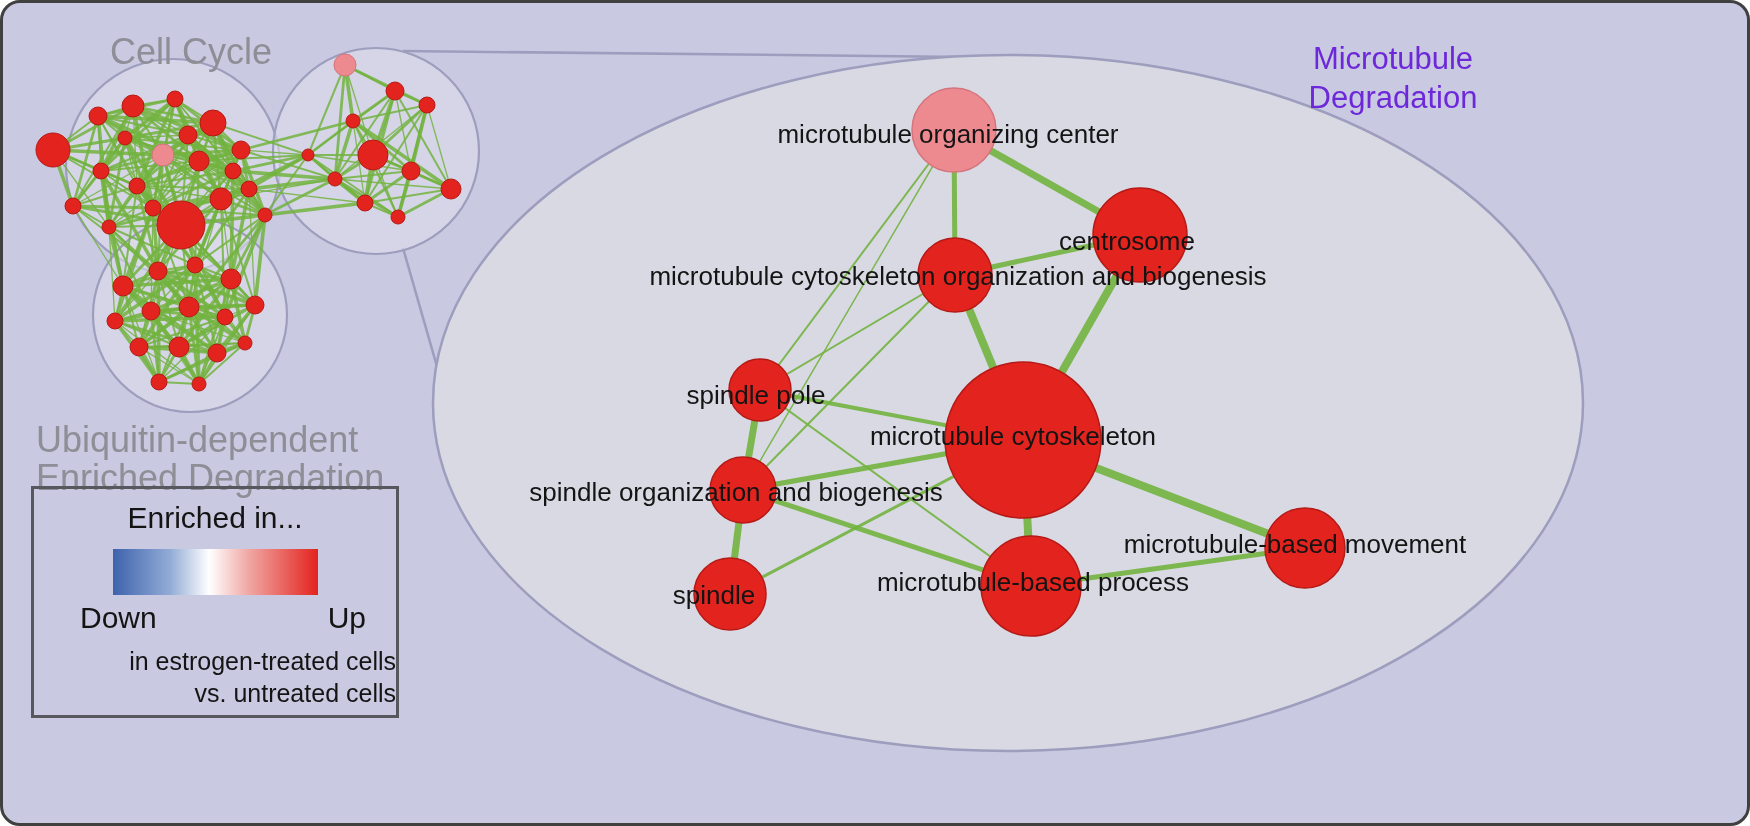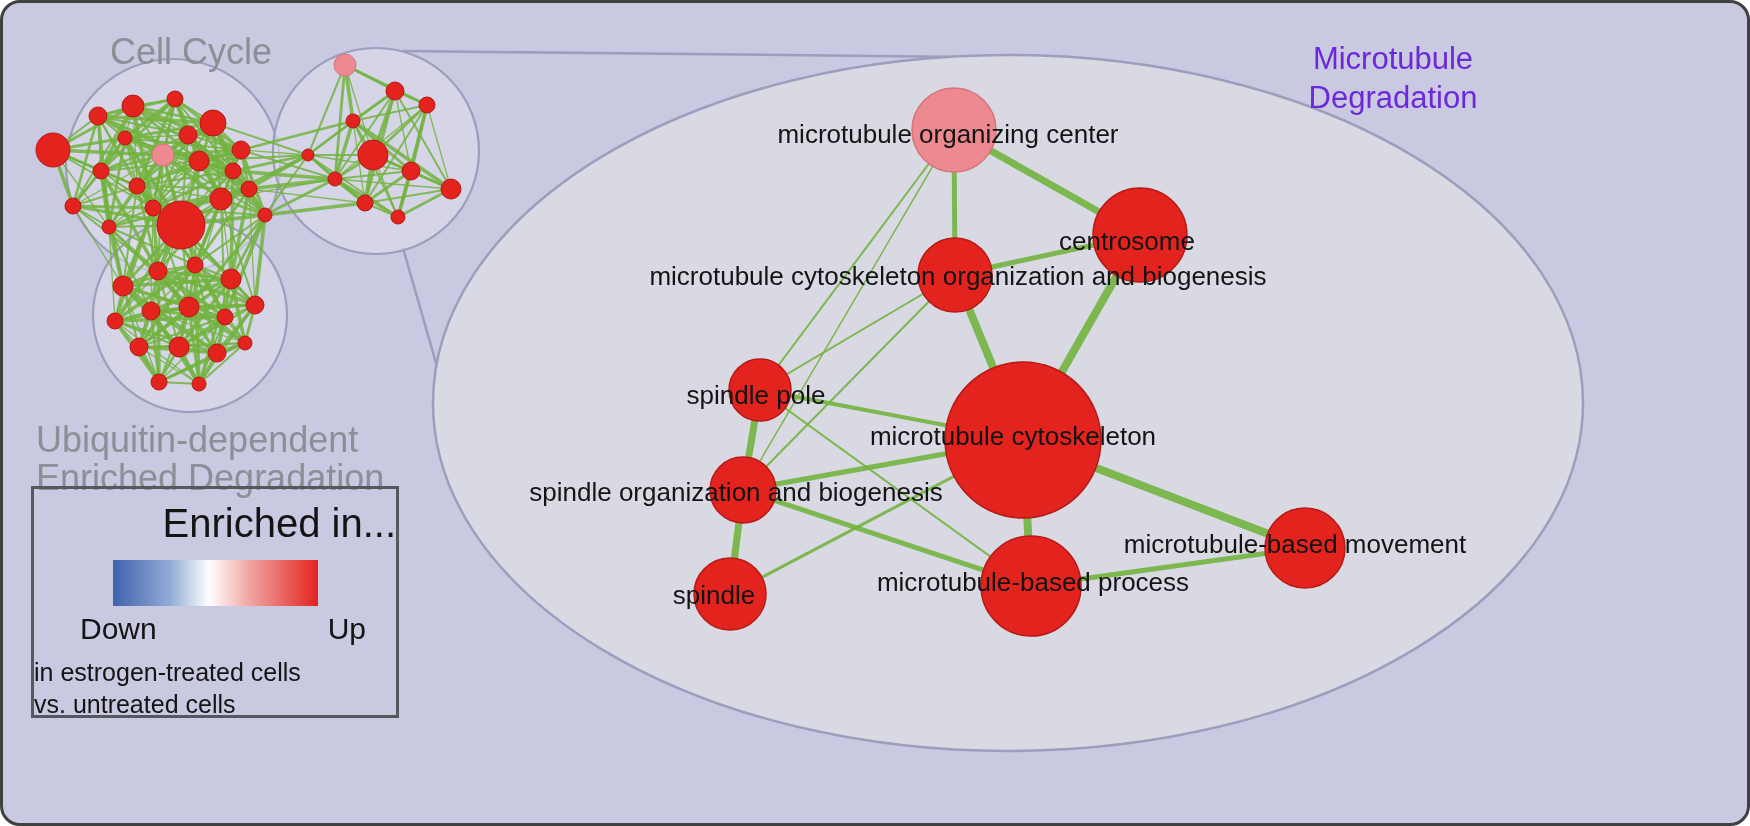--- a/index.html
+++ b/index.html
@@ -42,36 +42,36 @@
   .legend {
     position: absolute;
     left: 28px; top: 483px;
     width: 368px; height: 232px;
     box-sizing: border-box;
     border: 3px solid #57575e;
     padding-top: 12px;
     color: #141414;
   }
   .legend-title {
-    text-align: right;
-    font-size: 40px;
+    text-align: center;
+    font-size: 30px;
   }
   .legend-gradient {
     width: 205px; height: 46px;
     margin: 14px auto 6px auto;
   }
   .legend-row {
     display: flex;
     justify-content: space-between;
     padding: 0 30px 0 46px;
     font-size: 30px;
     margin-top: 2px;
   }
   .legend-sub {
-    text-align: left;
+    text-align: right;
     font-size: 25px;
     line-height: 32px;
   }
   .legend-sub.first { margin-top: 10px; }
 </style>
 </head>
 <body>
 
 <div class="figure">
 

